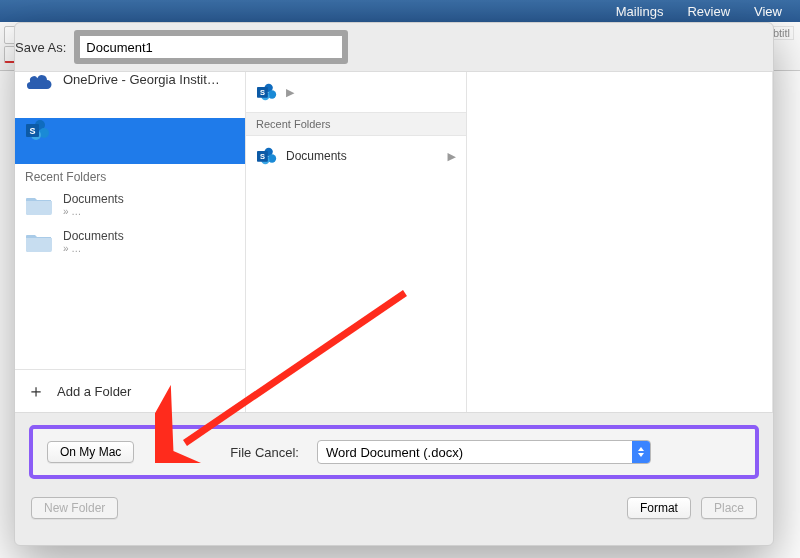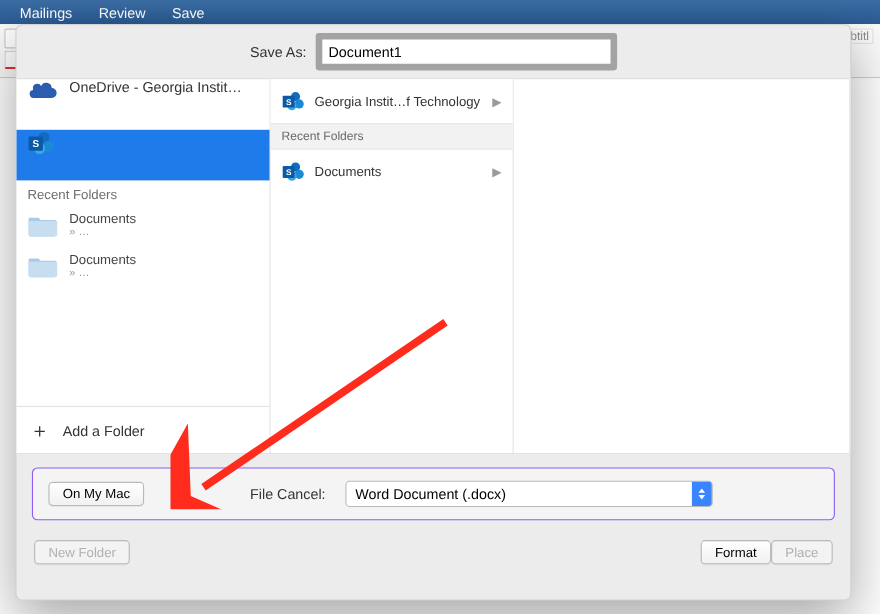--- a/index.html
+++ b/index.html
@@ -1,24 +1,24 @@
 <!DOCTYPE html>
 <html><head>
 <meta charset="utf-8">
 <style>
   html,body{margin:0;padding:0;width:800px;height:558px;font-family:-apple-system,"Helvetica Neue",Arial,sans-serif;font-size:13px;color:#333;background:#fff;overflow:hidden;}
-  .menubar{height:22px;background:linear-gradient(#3b6ea5,#2a5a92);color:#fff;display:flex;align-items:center;padding:0 6px;font-size:13px;}
+  .menubar{height:22px;background:linear-gradient(#3b6ea5,#2a5a92);color:#fff;display:flex;align-items:center;padding:0 6px;font-size:13px;justify-content:flex-end;}
   .menubar span{padding:0 12px;}
   .ribbon{height:48px;border-bottom:1px solid #d0d0d0;display:flex;align-items:center;position:relative;background:#fafafa;}
   .ribbon .left-tools{width:30px;height:48px;display:flex;flex-direction:column;gap:2px;padding:4px;box-sizing:border-box;}
   .ribbon .tiny{width:18px;height:16px;border:1px solid #c8c8c8;border-radius:2px;background:#fff;}
   .ribbon .right-text{position:absolute;right:6px;top:4px;font-size:11px;color:#8a8a8a;display:flex;gap:4px;}
   .ribbon .right-text div{border:1px solid #e4e4e4;padding:0 3px;}
   .dialog{position:absolute;left:14px;top:22px;width:758px;height:522px;background:#ececec;border:1px solid #cfcfcf;border-radius:6px;box-shadow:0 18px 50px rgba(0,0,0,0.35);}
-  .saveas-row{display:flex;align-items:center;justify-content:center;height:48px;gap:8px;}
+  .saveas-row{display:flex;align-items:center;height:48px;gap:8px;}
   .saveas-row label{font-size:13px;}
   .saveas-row input{width:250px;height:20px;border:6px solid #a3a3a3;border-radius:3px;padding:1px 6px;font-size:13px;background:#fff;}
   .body{display:flex;height:340px;background:#fff;border-top:1px solid #dcdcdc;border-bottom:1px solid #dcdcdc;}
   .col{border-right:1px solid #e3e3e3;display:flex;flex-direction:column;}
   .col1{width:230px;}
   .col2{width:220px;}
   .col3{flex:1;}
   .place-item{display:flex;align-items:flex-start;height:46px;padding:0 10px;gap:10px;cursor:default;}
   .place-item.selected{background:#1f7bea;color:#fff;}
   .place-item .label{flex:1;white-space:nowrap;overflow:hidden;text-overflow:ellipsis;font-size:13px;}
@@ -32,40 +32,40 @@
   .add-place{display:flex;align-items:center;gap:12px;height:42px;padding:0 12px;border-top:1px solid #e3e3e3;font-size:13px;}
   .add-place .plus{font-size:18px;font-weight:400;}
   .col2 .hdr-item{display:flex;align-items:center;height:40px;padding:0 10px;gap:8px;background:#fff;}
   .col2 .hdr-item .label{flex:1;font-size:12px;white-space:nowrap;overflow:hidden;text-overflow:ellipsis;}
   .col2 .recent-hdr{background:#f2f2f2;font-size:11px;color:#6a6a6a;padding:5px 10px;border-top:1px solid #e6e6e6;border-bottom:1px solid #e6e6e6;}
   .col2 .doc-row{display:flex;align-items:center;height:40px;padding:0 10px;gap:8px;}
   .col2 .doc-row .label{flex:1;font-size:12px;}
   
   svg{display:block;}
   .folder-ic{width:28px;height:22px;}
-  .format-bar{height:46px;margin:12px 14px 0;background:#f4f4f4;border:1px solid #8b5cf6;border-radius:5px;display:flex;align-items:center;padding:0 14px;gap:18px;}
+  .format-bar{height:46px;margin:12px 14px 0;background:#f4f4f4;border:4px solid #8b5cf6;border-radius:5px;display:flex;align-items:center;padding:0 14px;gap:18px;}
   .mac-btn{height:22px;padding:0 12px;border:1px solid #b9b9b9;border-radius:4px;background:linear-gradient(#ffffff,#f1f1f1);font-size:12px;display:inline-flex;align-items:center;box-shadow:0 1px 0 rgba(0,0,0,0.05);}
   .mac-btn.disabled{color:#b0b0b0;background:#f3f3f3;}
   .select-wrap{position:relative;display:inline-block;}
   .mac-select{appearance:none;-webkit-appearance:none;height:22px;width:300px;border:1px solid #b9b9b9;border-radius:4px;background:#fff;font-size:13px;padding:0 24px 0 8px;}
   .select-arrows{position:absolute;right:1px;top:1px;bottom:1px;width:18px;background:#3a84ff;border-radius:0 3px 3px 0;display:flex;flex-direction:column;align-items:center;justify-content:center;}
   .select-arrows:before{content:"";border-left:3px solid transparent;border-right:3px solid transparent;border-bottom:4px solid #fff;margin-bottom:1px;}
   .select-arrows:after{content:"";border-left:3px solid transparent;border-right:3px solid transparent;border-top:4px solid #fff;margin-top:1px;}
-  .bottom-row{display:flex;align-items:center;padding:18px 16px 0;}
+  .bottom-row{display:flex;align-items:center;padding:18px 16px 0;gap:10px;}
   .bottom-row .spacer{flex:1;}
   
   .arrow-svg{position:absolute;pointer-events:none;}
 </style>
 </head>
 <body>
 
 <div class="menubar">
   <span>Mailings</span>
   <span>Review</span>
-  <span>Save</span>
+  <span>View</span>
 </div>
 
 <div class="ribbon">
   <div class="left-tools">
     <div class="tiny"></div>
     <div class="tiny" style="border-bottom:2px solid #d33;height:14px;"></div>
   </div>
   <div class="right-text">
     <div>bCcL</div>
     <div>Subtitl</div>
@@ -130,21 +130,20 @@
 
     <div class="col col2">
       <div class="hdr-item">
         <svg width="22" height="20" viewBox="0 0 26 24">
             <circle cx="15" cy="7" r="5" fill="#0f6cbf"></circle>
             <circle cx="19" cy="15" r="5" fill="#1a8ad6"></circle>
             <circle cx="11" cy="17" r="5" fill="#3ba7e6"></circle>
             <rect x="1" y="6" width="13" height="13" rx="1" fill="#0c5aa6"></rect>
             <text x="7.5" y="16" text-anchor="middle" fill="#fff" font-size="9" font-family="Arial" font-weight="bold">S</text>
           </svg>
-        <span class="label">Georgia Instit…f Technology</span>
         <span class="chev">▶</span>
       </div>
       <div class="recent-hdr">Recent Folders</div>
       <div class="doc-row">
         <svg width="22" height="20" viewBox="0 0 26 24">
             <circle cx="15" cy="7" r="5" fill="#0f6cbf"></circle>
             <circle cx="19" cy="15" r="5" fill="#1a8ad6"></circle>
             <circle cx="11" cy="17" r="5" fill="#3ba7e6"></circle>
             <rect x="1" y="6" width="13" height="13" rx="1" fill="#0c5aa6"></rect>
             <text x="7.5" y="16" text-anchor="middle" fill="#fff" font-size="9" font-family="Arial" font-weight="bold">S</text>

